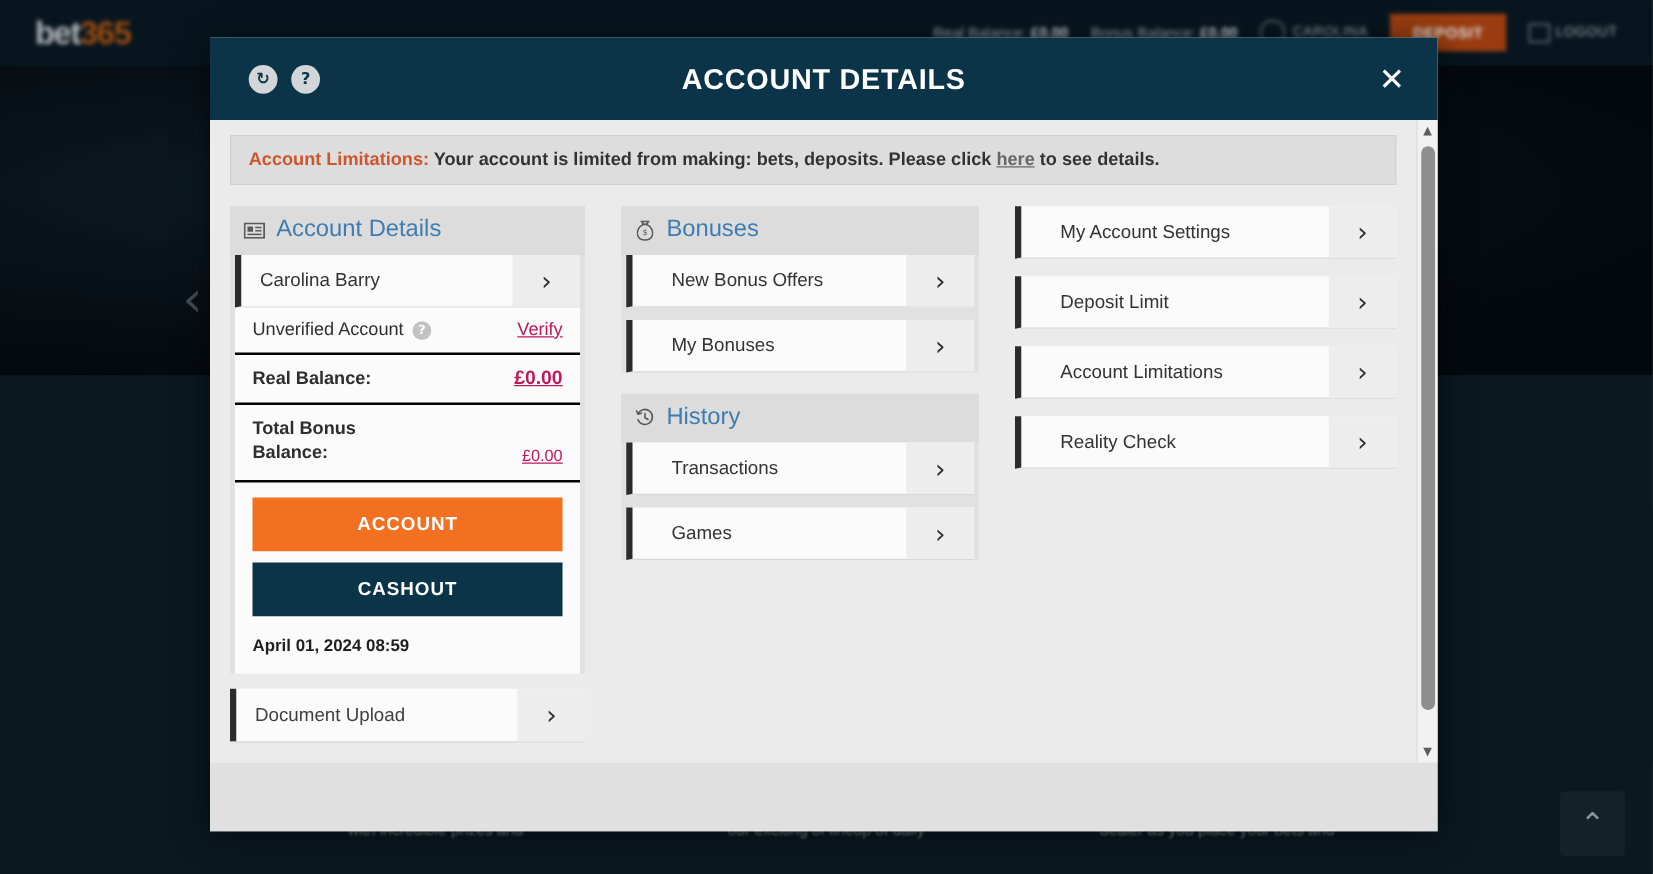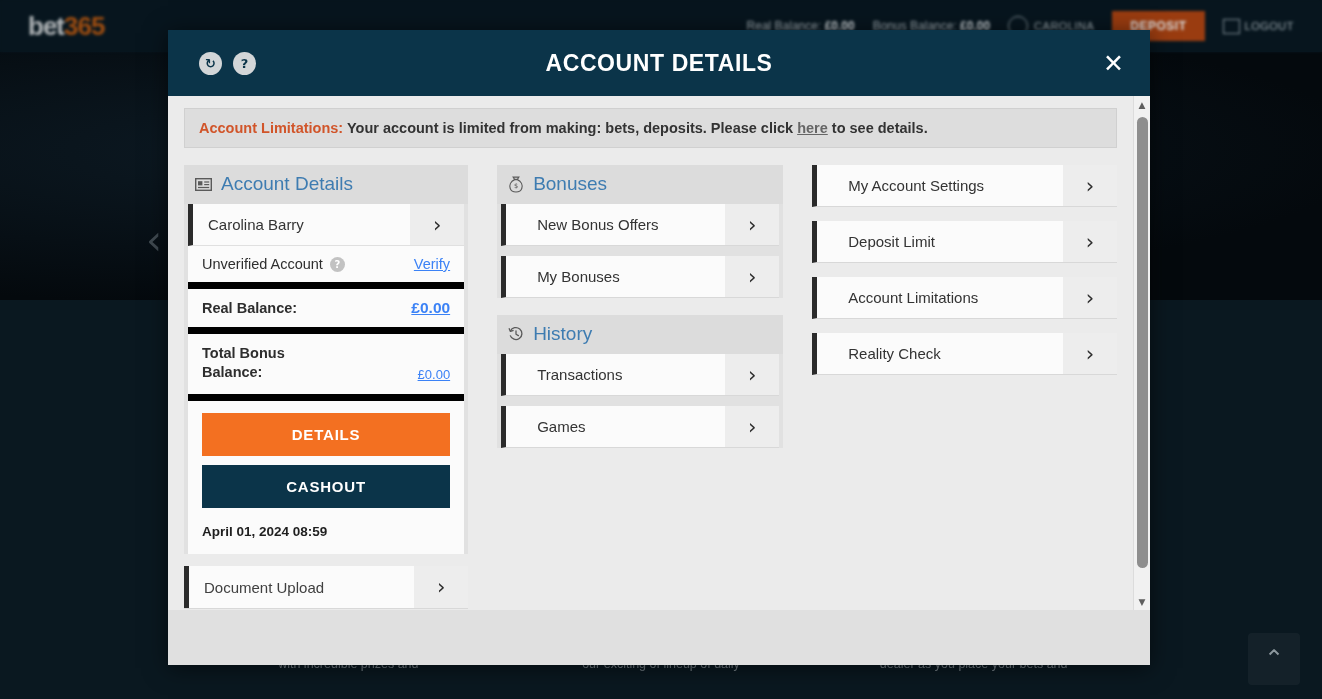--- a/index.html
+++ b/index.html
@@ -209,27 +209,27 @@
     padding-left: 15px; font-size: 15px; color: #333;
   }
   .acct-name-row .chev {
     width: 54px; background: #ededed;
     display: flex; align-items: center; justify-content: center;
     color: #2f2f2f; font-size: 21px; font-family: "DejaVu Sans", sans-serif;
   }
   .acct-line {
     display: flex; align-items: center;
     padding: 10px 14px;
-    border-bottom: 7px solid #000000;
+    border-bottom: 2px solid #000000;
     font-size: 14.5px; color: #2e2e2e;
   }
   .acct-line .k { font-weight: bold; }
   .acct-line .k.plain { font-weight: normal; }
   .acct-line .v { margin-left: auto; }
-  .acct-line .v a { color: #3b82f6; text-decoration: underline; }
+  .acct-line .v a { color: #be185d; text-decoration: underline; }
   .qmark {
     display: inline-flex; align-items: center; justify-content: center;
     width: 15px; height: 15px; border-radius: 50%;
     background: #c2c2c2; color: #fff; font-size: 10px; font-weight: bold;
     margin-left: 7px; font-family: "DejaVu Sans", sans-serif;
   }
   .acct-line.bal .v { font-weight: bold; font-size: 15.5px; }
   .acct-line.bonus { align-items: flex-end; padding-bottom: 12px; }
   .acct-line.bonus .k { width: 130px; line-height: 19px; }
   .acct-line.bonus .v { font-size: 13px; padding-top: 1px; }
@@ -361,21 +361,21 @@
               <div class="acct-line bal">
                 <span class="k">Real Balance:</span>
                 <span class="v"><a href="#">£0.00</a></span>
               </div>
 
               <div class="acct-line bonus">
                 <span class="k">Total Bonus Balance:</span>
                 <span class="v"><a href="#">£0.00</a></span>
               </div>
 
-              <div class="btn btn-deposit">DETAILS</div>
+              <div class="btn btn-deposit">ACCOUNT</div>
               <div class="btn btn-cashout">CASHOUT</div>
 
               <div class="lastlogin">
                 <div class="d">April 01, 2024 08:59</div>
               </div>
             </div>
           </div>
 
           <div class="standalone-row" style="margin-top:-2px;">
             <span class="label">Document Upload</span>

